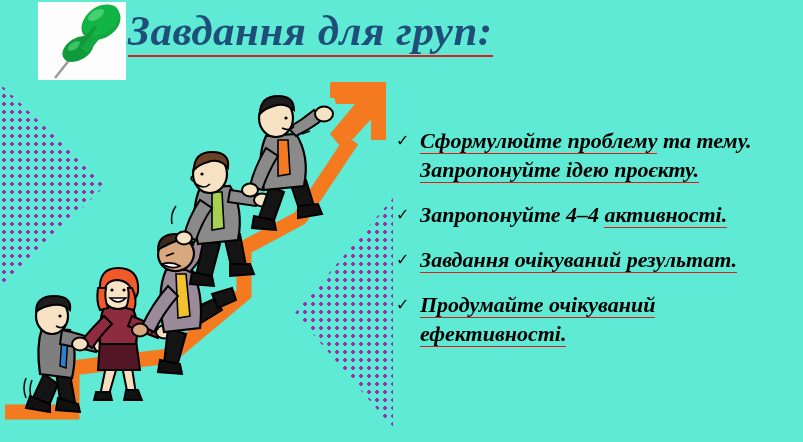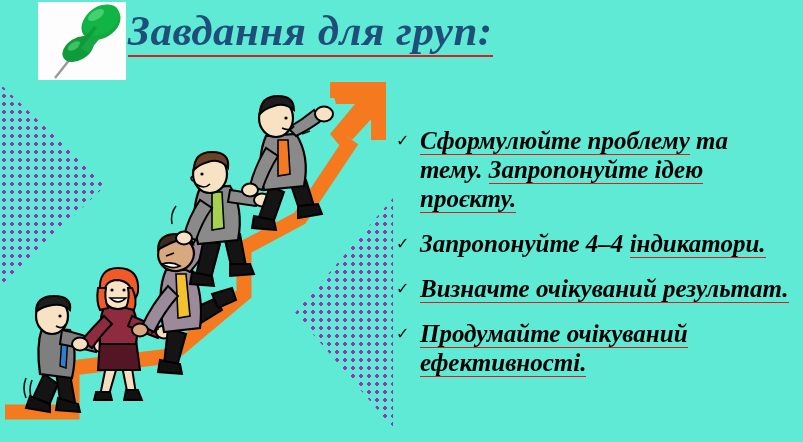--- a/index.html
+++ b/index.html
@@ -94,21 +94,21 @@
     width: 24px;
     font-family: "DejaVu Sans", sans-serif;
     font-size: 16px;
     line-height: 29px;
     color: #000000;
     text-align: left;
   }
   .bullet-text {
     flex: 1 1 auto;
     font-family: "Liberation Serif", "DejaVu Serif", serif;
-    font-size: 25px;
+    font-size: 22px;
     font-weight: bold;
     font-style: italic;
     color: #000000;
     line-height: 29px;
   }
   .u {
     border-bottom: 1.6px solid #e01b1b;
     padding-bottom: 0px;
   }
 </style>
@@ -303,26 +303,26 @@
 
   <div id="bullet-list">
 
     <div class="bullet-row">
       <span class="bullet-mark">✓</span>
       <span class="bullet-text"><span class="u">Сформулюйте проблему</span><span> та тему. </span><span class="u">Запропонуйте ідею проєкту.</span></span>
     </div>
 
     <div class="bullet-row">
       <span class="bullet-mark">✓</span>
-      <span class="bullet-text"><span>Запропонуйте 4–4 </span><span class="u">індикатори.</span></span>
+      <span class="bullet-text"><span>Запропонуйте 4–4 </span><span class="u">активності.</span></span>
     </div>
 
     <div class="bullet-row">
       <span class="bullet-mark">✓</span>
-      <span class="bullet-text"><span class="u">Визначте очікуваний результат.</span></span>
+      <span class="bullet-text"><span class="u">Завдання очікуваний результат.</span></span>
     </div>
 
     <div class="bullet-row">
       <span class="bullet-mark">✓</span>
       <span class="bullet-text"><span class="u">Продумайте очікуваний ефективності.</span></span>
     </div>
 
   </div>
 
 </div>

